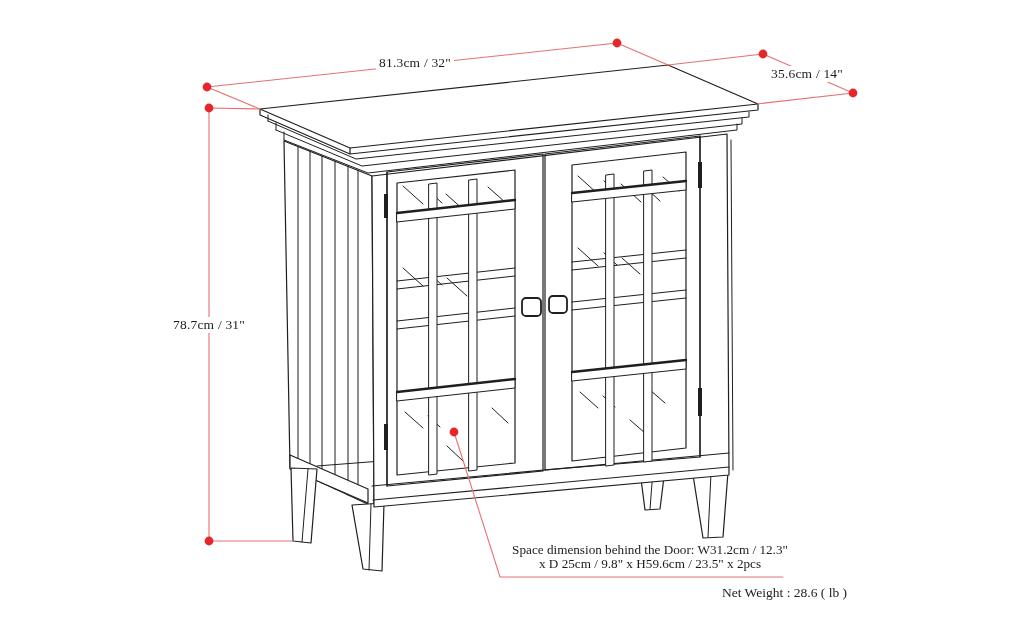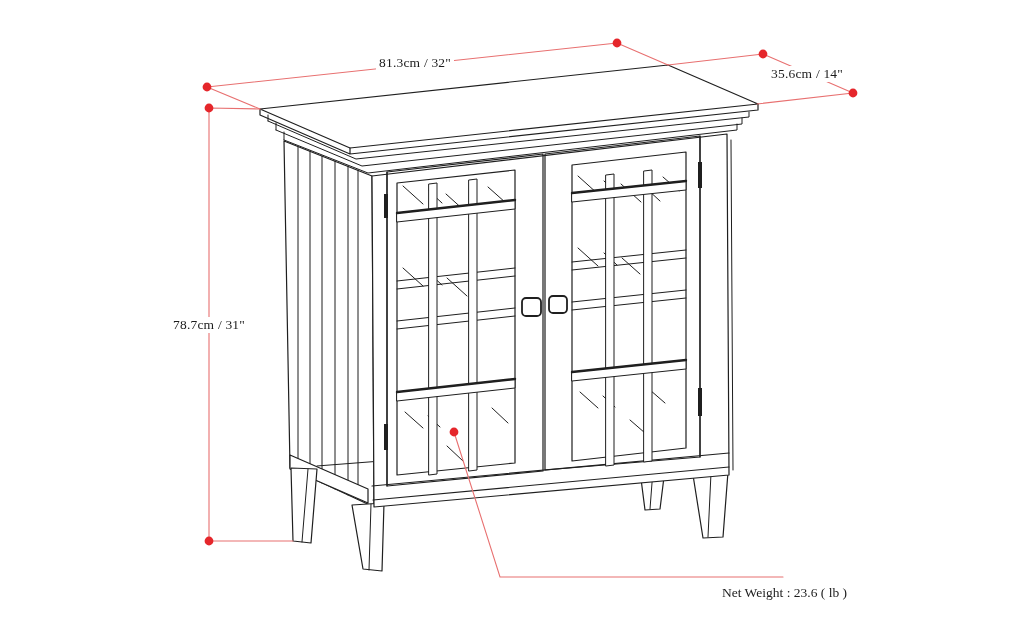--- a/index.html
+++ b/index.html
@@ -120,15 +120,19 @@
       <circle cx="454" cy="432" r="4.4"></circle>
     </g>
   </svg>
 
   <div class="dim-label" style="left:415px;top:63px;">81.3cm / 32"</div>
 
   <div class="dim-label" style="left:807px;top:74px;">35.6cm / 14"</div>
 
   <div class="dim-label" style="left:209px;top:325px;">78.7cm / 31"</div>
 
+  <div class="note-block">
+    <div>Space dimension behind the Door: W31.2cm / 12.3"</div>
+    <div>x D 25cm / 9.8" x H59.6cm / 23.5" x 2pcs</div>
+  </div>
 
-  <div class="net-weight">Net Weight : 23.6 ( lb )</div>
+  <div class="net-weight">Net Weight : 28.6 ( lb )</div>
 </div>
 
 </body></html>

